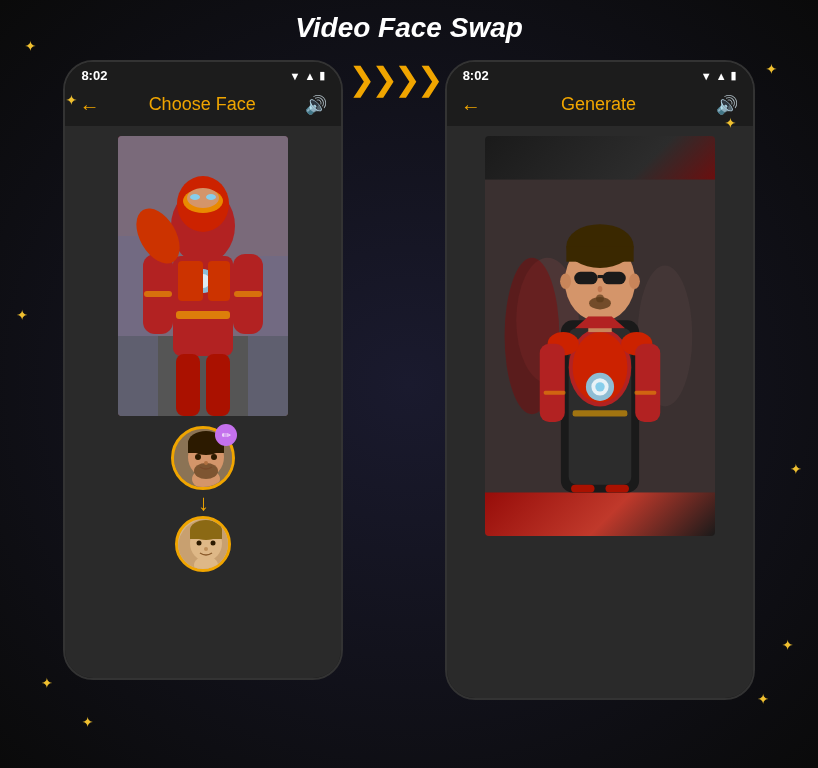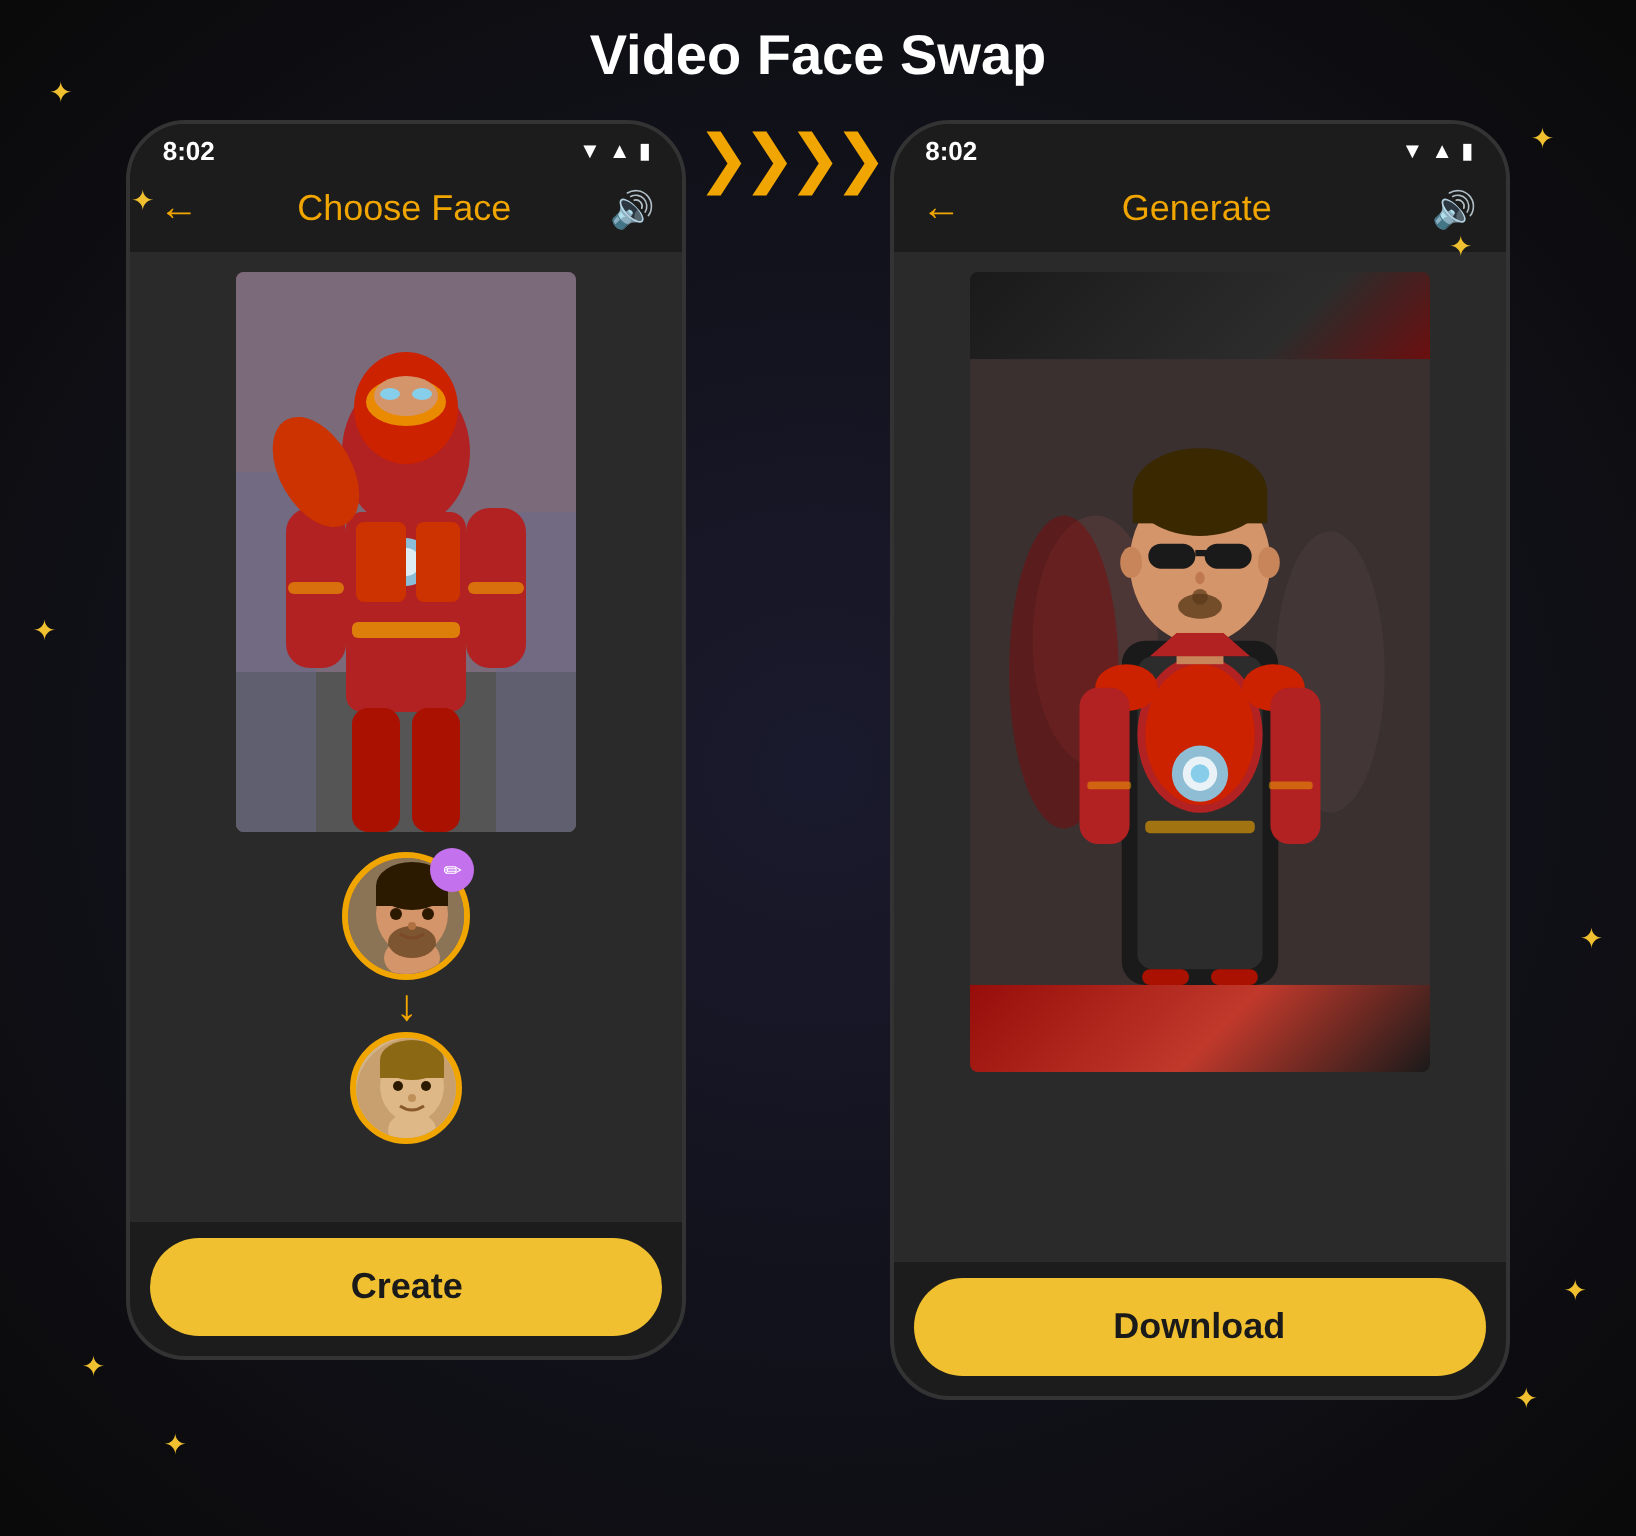--- a/index.html
+++ b/index.html
@@ -23,20 +23,21 @@
     
     .page-title {
       position: absolute;
       top: 12px;
       left: 0; right: 0;
       text-align: center;
       color: white;
       font-size: 28px;
       font-weight: bold;
       z-index: 10;
+      font-style: italic;
     }
 
     
     .phones-container {
       position: absolute;
       top: 60px;
       left: 0; right: 0;
       bottom: 0;
       display: flex;
       justify-content: center;
@@ -385,21 +386,20 @@
             <ellipse cx="35" cy="24" rx="2.5" ry="2.5" fill="#2c1a00"></ellipse>
 
             <ellipse cx="28" cy="30" rx="2" ry="2" fill="#c0905a"></ellipse>
 
             <path d="M22 34 Q28 38 34 34" stroke="#8a5a2a" stroke-width="1.5" fill="none"></path>
           </svg>
         </div>
       </div>
     </div>
 
-    <button class="bottom-btn">Create</button>
   </div>
 
   <div class="arrow-between">❯❯❯❯</div>
 
   <div class="phone" style="width:310px;height:640px;">
 
     <div class="status-bar">
       <span class="status-time">8:02</span>
       <div class="status-icons">
         <span class="signal-icon">▼</span>
@@ -466,16 +466,15 @@
           <ellipse cx="103" cy="130" rx="7" ry="10" fill="#c8855a"></ellipse>
           <ellipse cx="191" cy="130" rx="7" ry="10" fill="#c8855a"></ellipse>
 
           <rect x="132" y="175" width="30" height="20" fill="#c8855a"></rect>
 
           <path d="M115 190 L132 175 L162 175 L179 190" fill="#b22222"></path>
         </svg>
       </div>
     </div>
 
-    <button class="bottom-btn">Download</button>
   </div>
 
 </div>
 
 </body></html>

